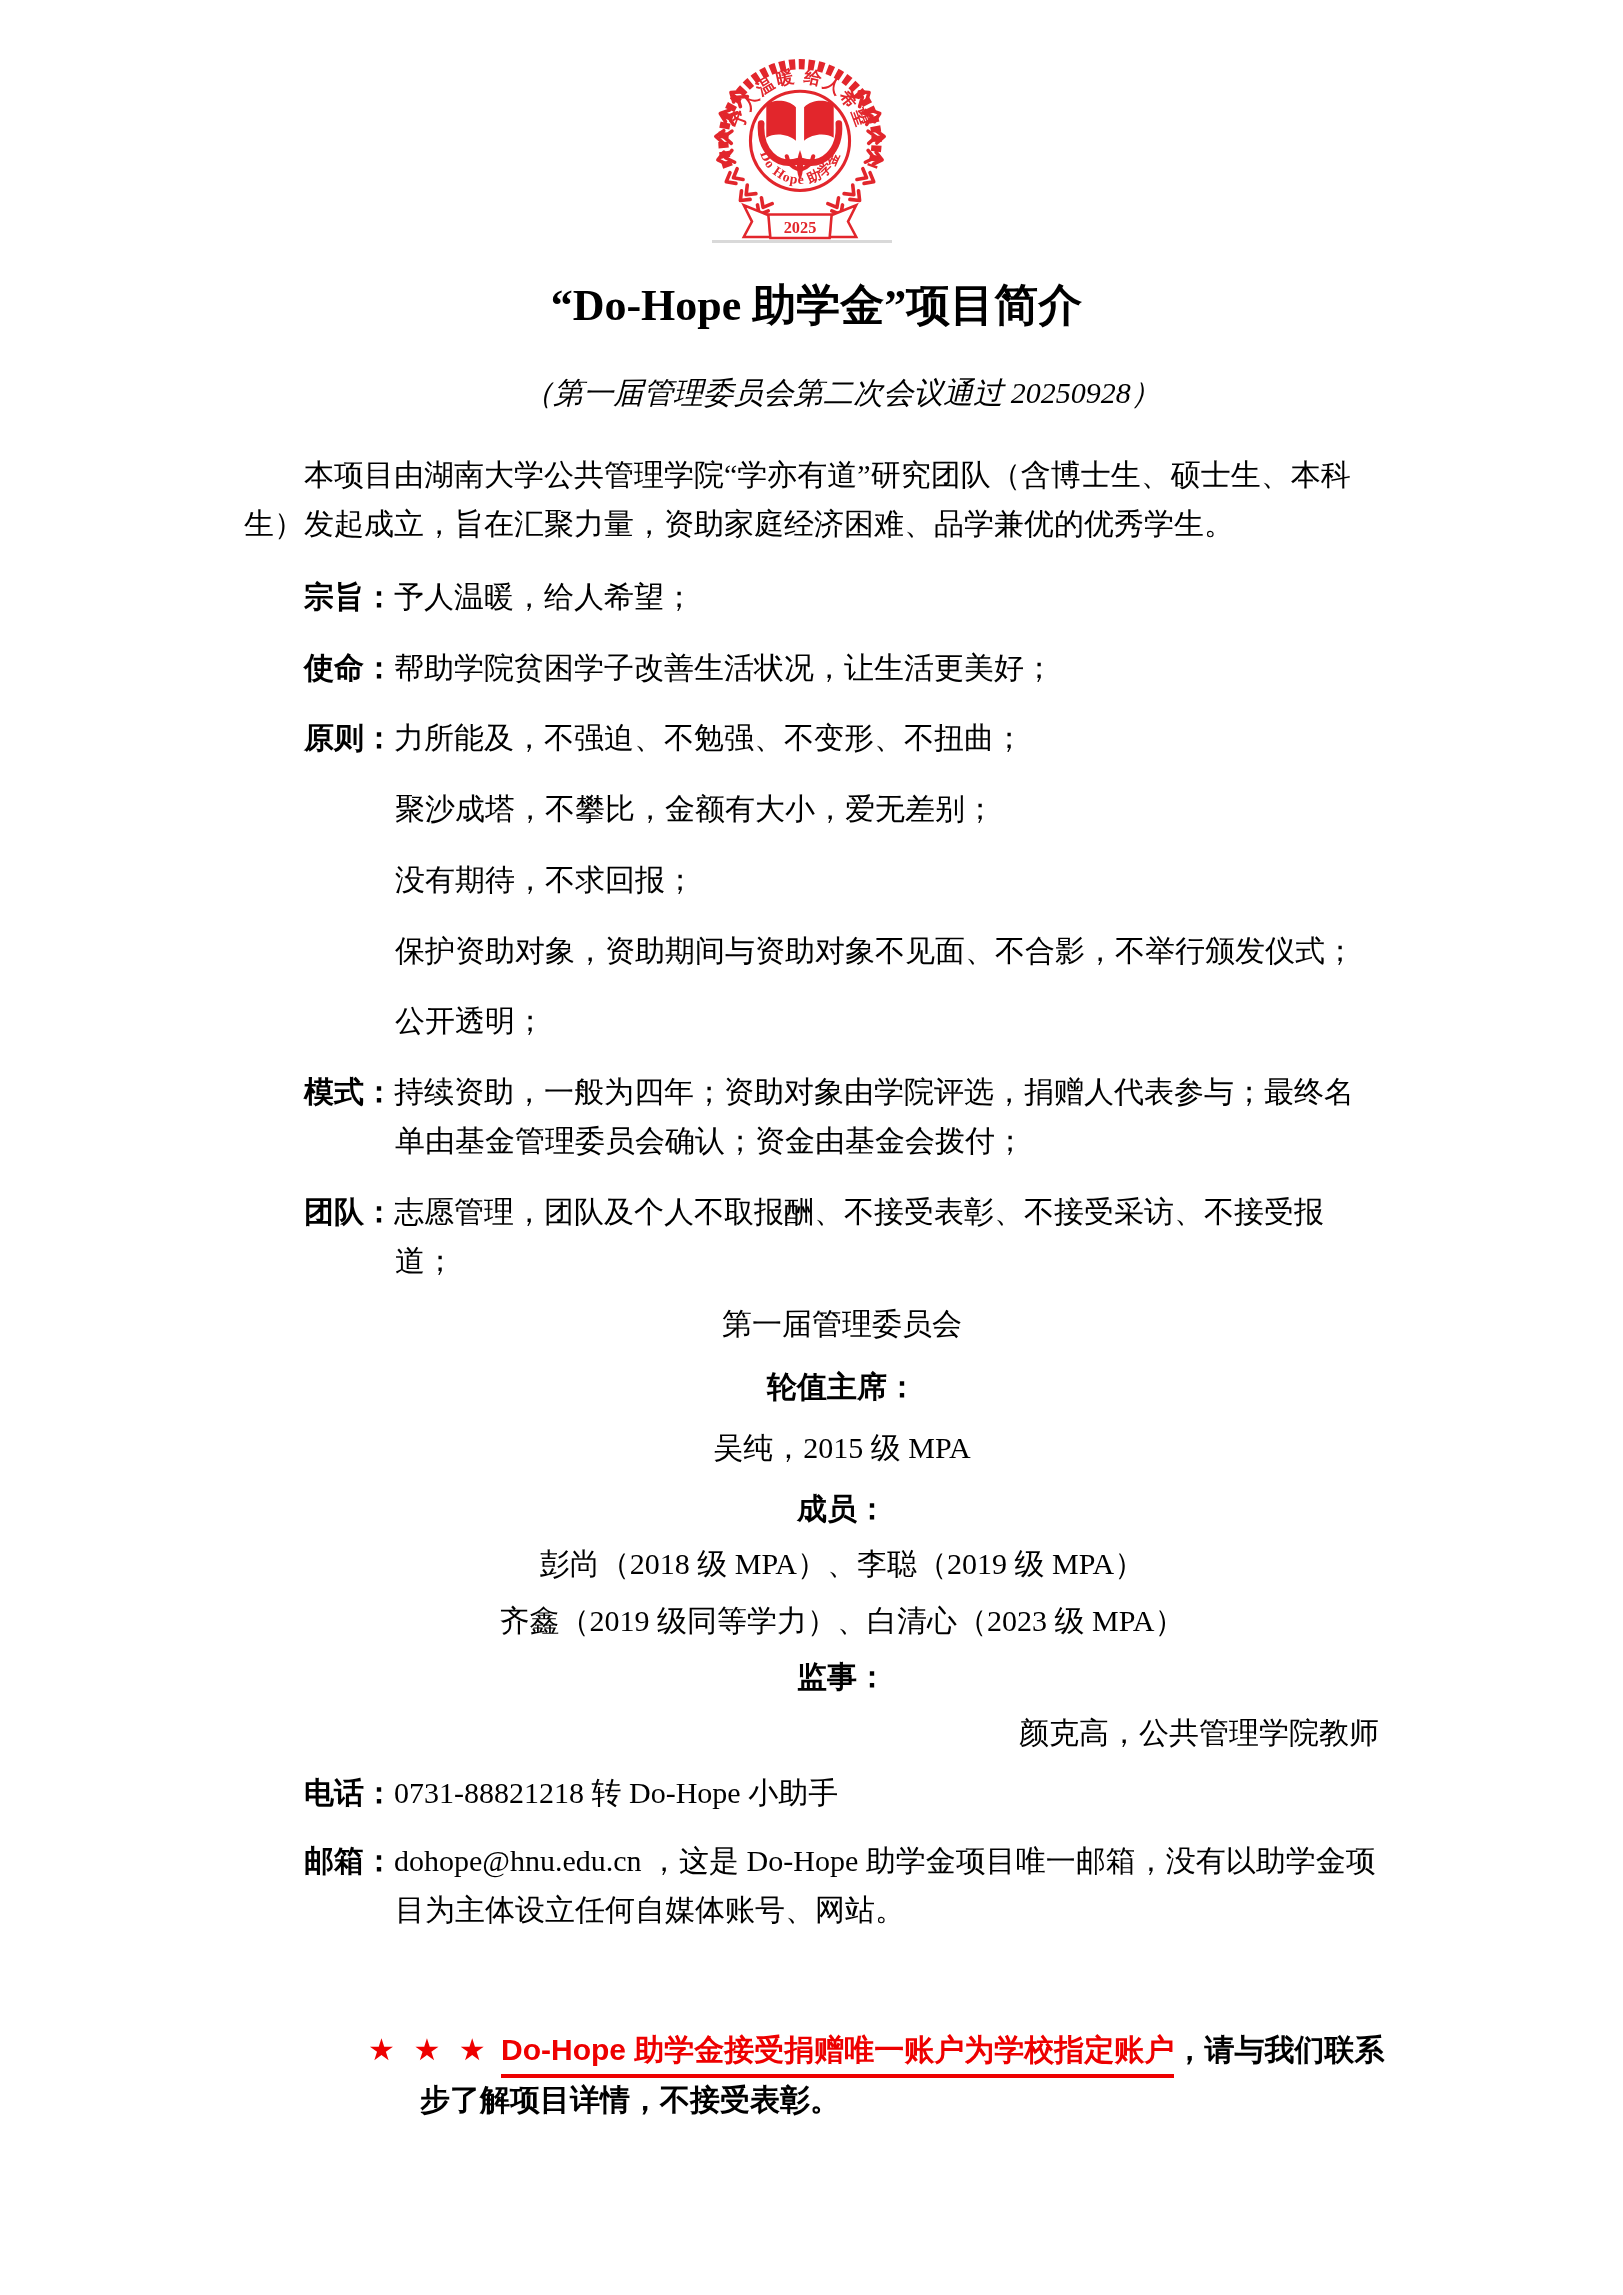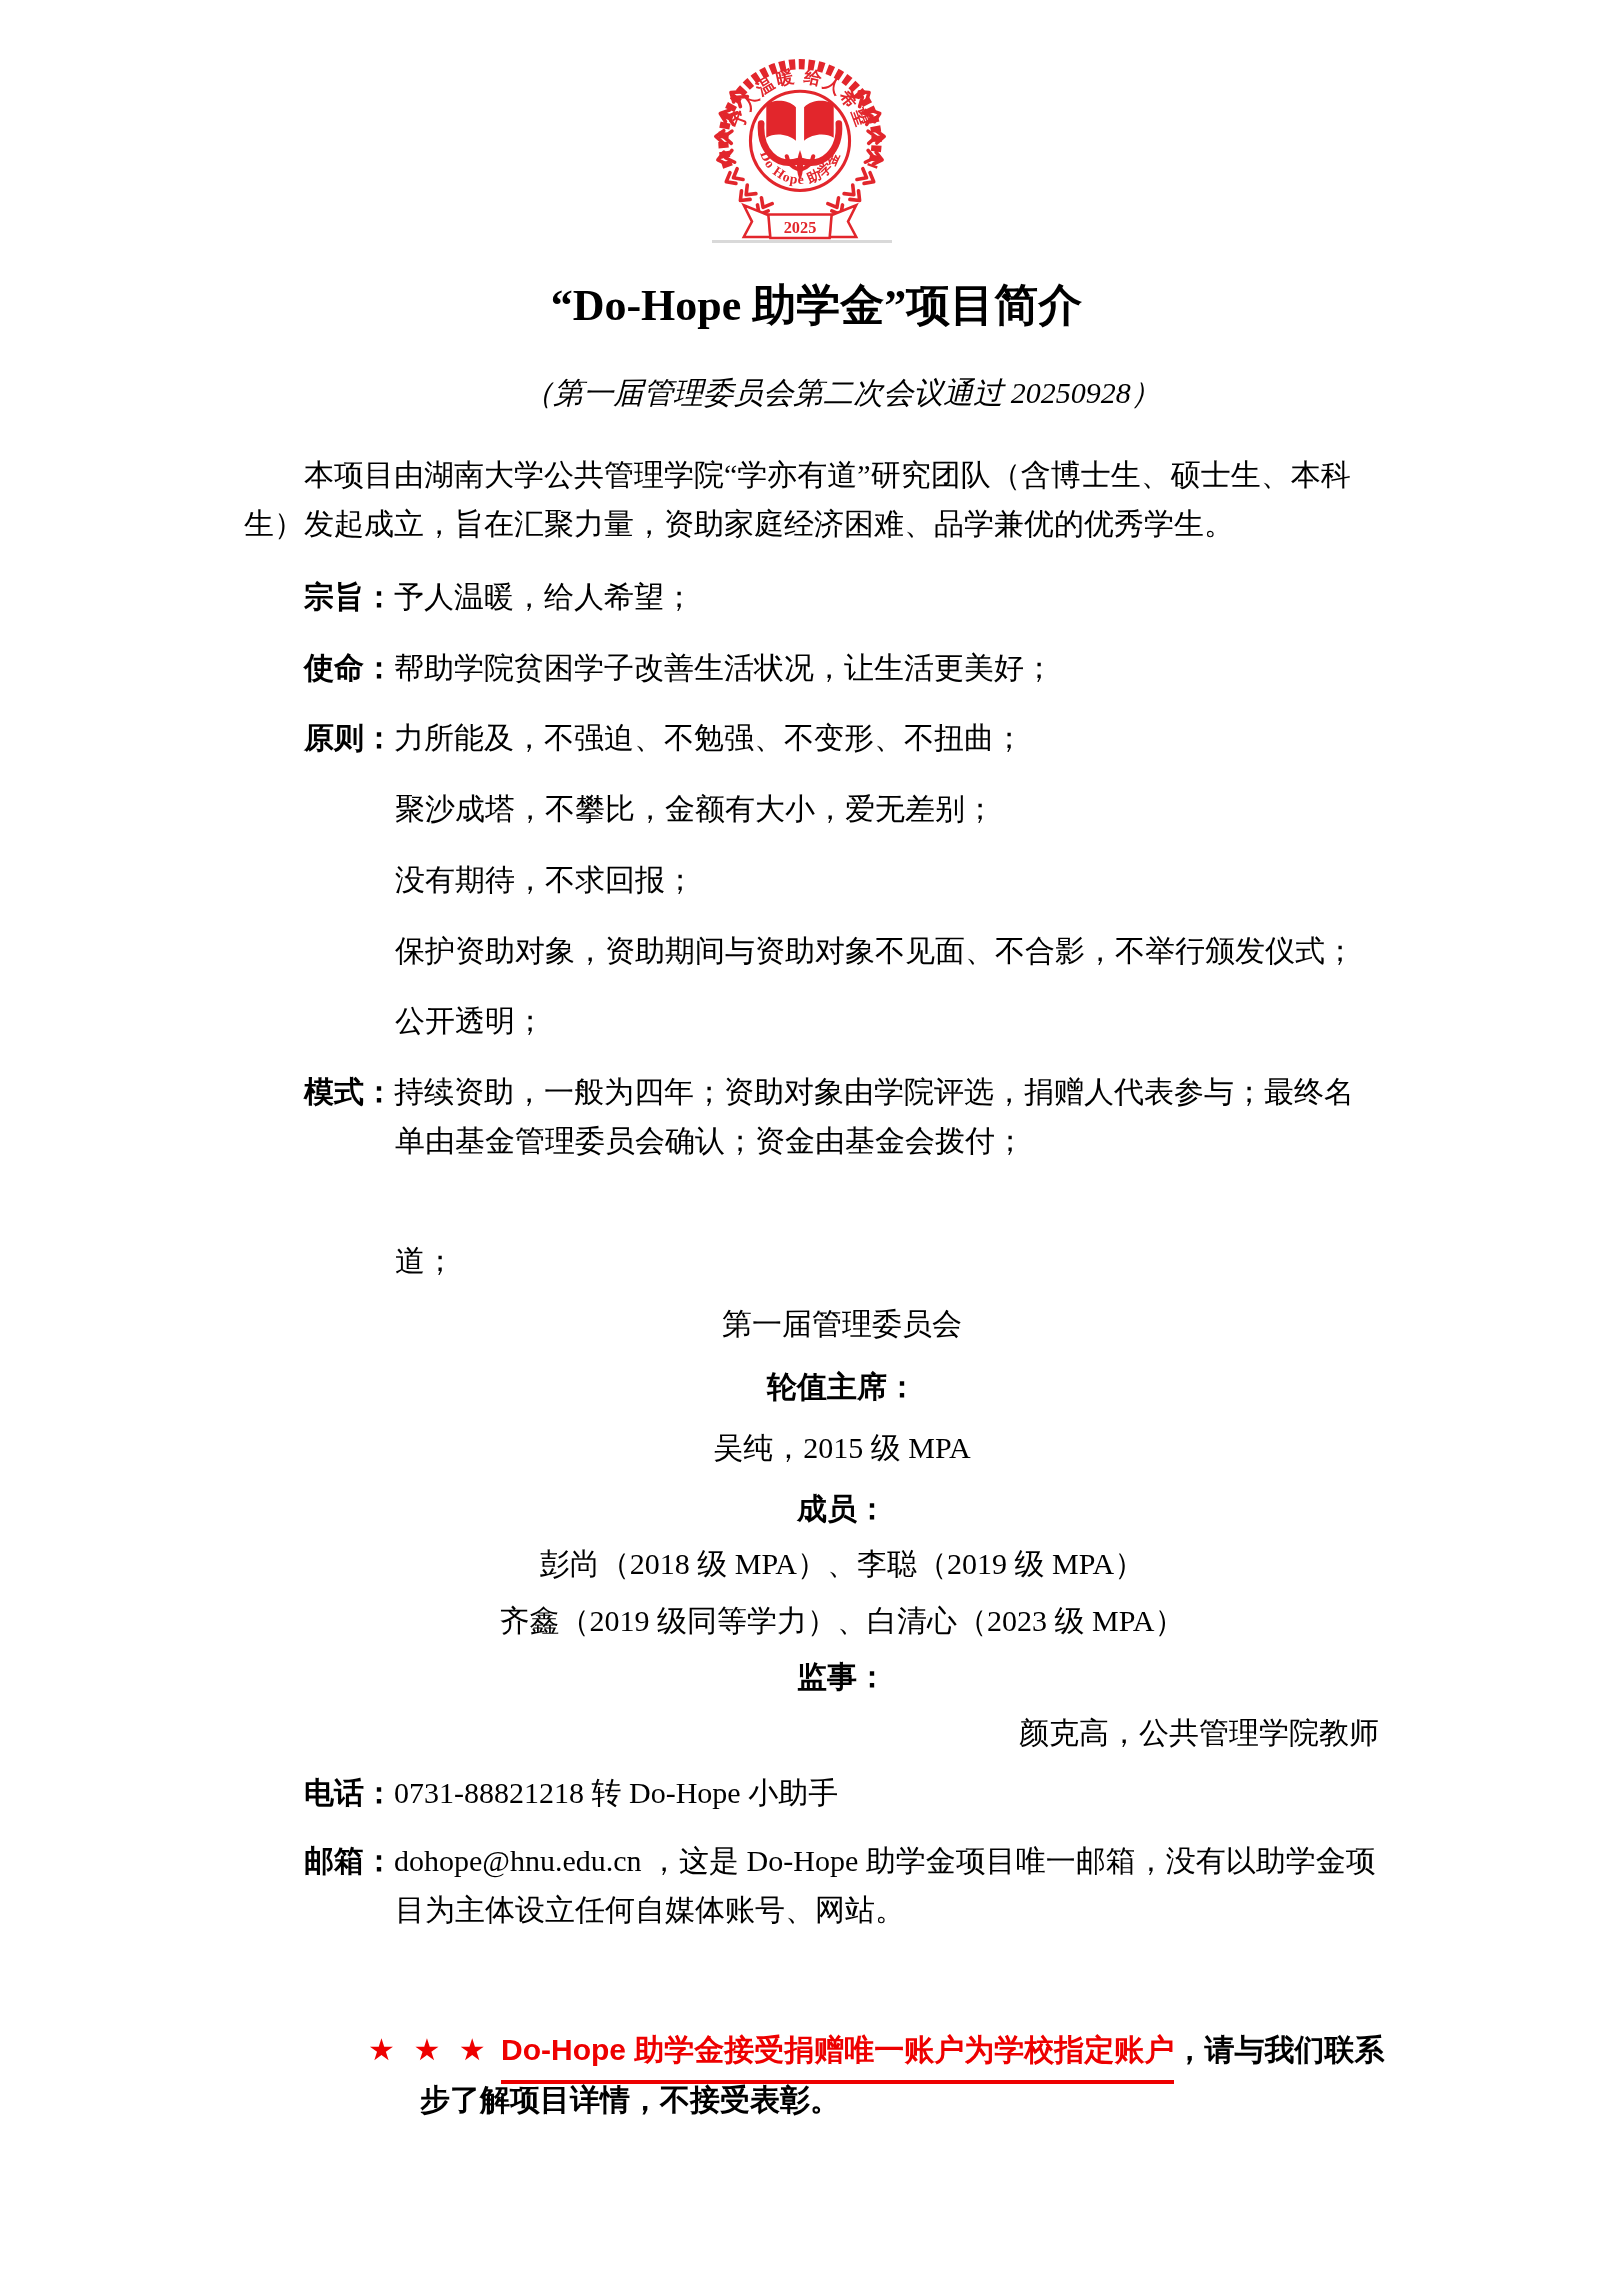--- a/index.html
+++ b/index.html
@@ -12,21 +12,21 @@
   .center{left:244px;width:1135px;text-align:center;padding-left:61px;box-sizing:border-box;}
   .title{
     position:absolute;top:280px;left:0;width:1605px;text-align:center;padding-left:28px;box-sizing:border-box;
     font-size:44px;line-height:51px;font-weight:700;white-space:nowrap;
   }
   .subtitle{font-style:italic;line-height:41px;}
   .logo-wrap{position:absolute;left:708px;top:53px;width:184px;height:188px;}
   .logo-shadow{position:absolute;left:712px;top:240px;width:180px;height:3.1px;background:#d9d9d9;}
   .fn{font-family:"Liberation Sans","DejaVu Sans",sans-serif;font-weight:700;}
   .fn-stars{color:#ee0000;letter-spacing:5.1px;margin-right:10.2px;}
-  .fn-red{color:#ee0000;border-bottom:4.6px solid #ee0000;padding-bottom:14px;}
+  .fn-red{color:#ee0000;border-bottom:4.6px solid #ee0000;padding-bottom:8px;}
 </style>
 </head>
 <body>
 
 <div class="page">
 
   <div class="logo-wrap">
     <svg viewBox="0 0 360 368" width="184" height="188" style="font-size:59px">
       <defs>
         <path id="arcTop" d="M 71.5,210 A 115,115 0 1 1 288.5,210" fill="none"></path>
@@ -101,20 +101,21 @@
   <div class="line" style="top:713px;left:304px;"><span class="hei">原则：</span><span>力所能及，不强迫、不勉强、不变形、不扭曲；</span></div>
 
   <div class="line" style="top:855px;left:395px;">没有期待，不求回报；</div>
   <div class="line" style="top:784px;left:395px;">聚沙成塔，不攀比，金额有大小，爱无差别；</div>
   <div class="line" style="top:926px;left:395px;">保护资助对象，资助期间与资助对象不见面、不合影，不举行颁发仪式；</div>
   <div class="line" style="top:996px;left:395px;">公开透明；</div>
 
   <div class="line" style="top:1067px;left:304px;"><span class="hei">模式：</span><span>持续资助，一般为四年；资助对象由学院评选，捐赠人代表参与；最终名</span></div>
   <div class="line" style="top:1116px;left:395px;">单由基金管理委员会确认；资金由基金会拨付；</div>
 
+  <div class="line" style="top:1187px;left:304px;"><span class="hei">团队：</span><span>志愿管理，团队及个人不取报酬、不接受表彰、不接受采访、不接受报</span></div>
   <div class="line" style="top:1236px;left:395px;">道；</div>
 
   <div class="line center" style="top:1299px;">第一届管理委员会</div>
   <div class="line center hei" style="top:1362px;">轮值主席：</div>
   <div class="line center" style="top:1423px;">吴纯，2015 级 MPA</div>
   <div class="line center hei" style="top:1484px;">成员：</div>
   <div class="line center" style="top:1539px;">彭尚（2018 级 MPA）、李聪（2019 级 MPA）</div>
   <div class="line center" style="top:1596px;">齐鑫（2019 级同等学力）、白清心（2023 级 MPA）</div>
   <div class="line center hei" style="top:1652px;">监事：</div>
   <div class="line center" style="top:1708px;text-align:right;">颜克高，公共管理学院教师</div>

